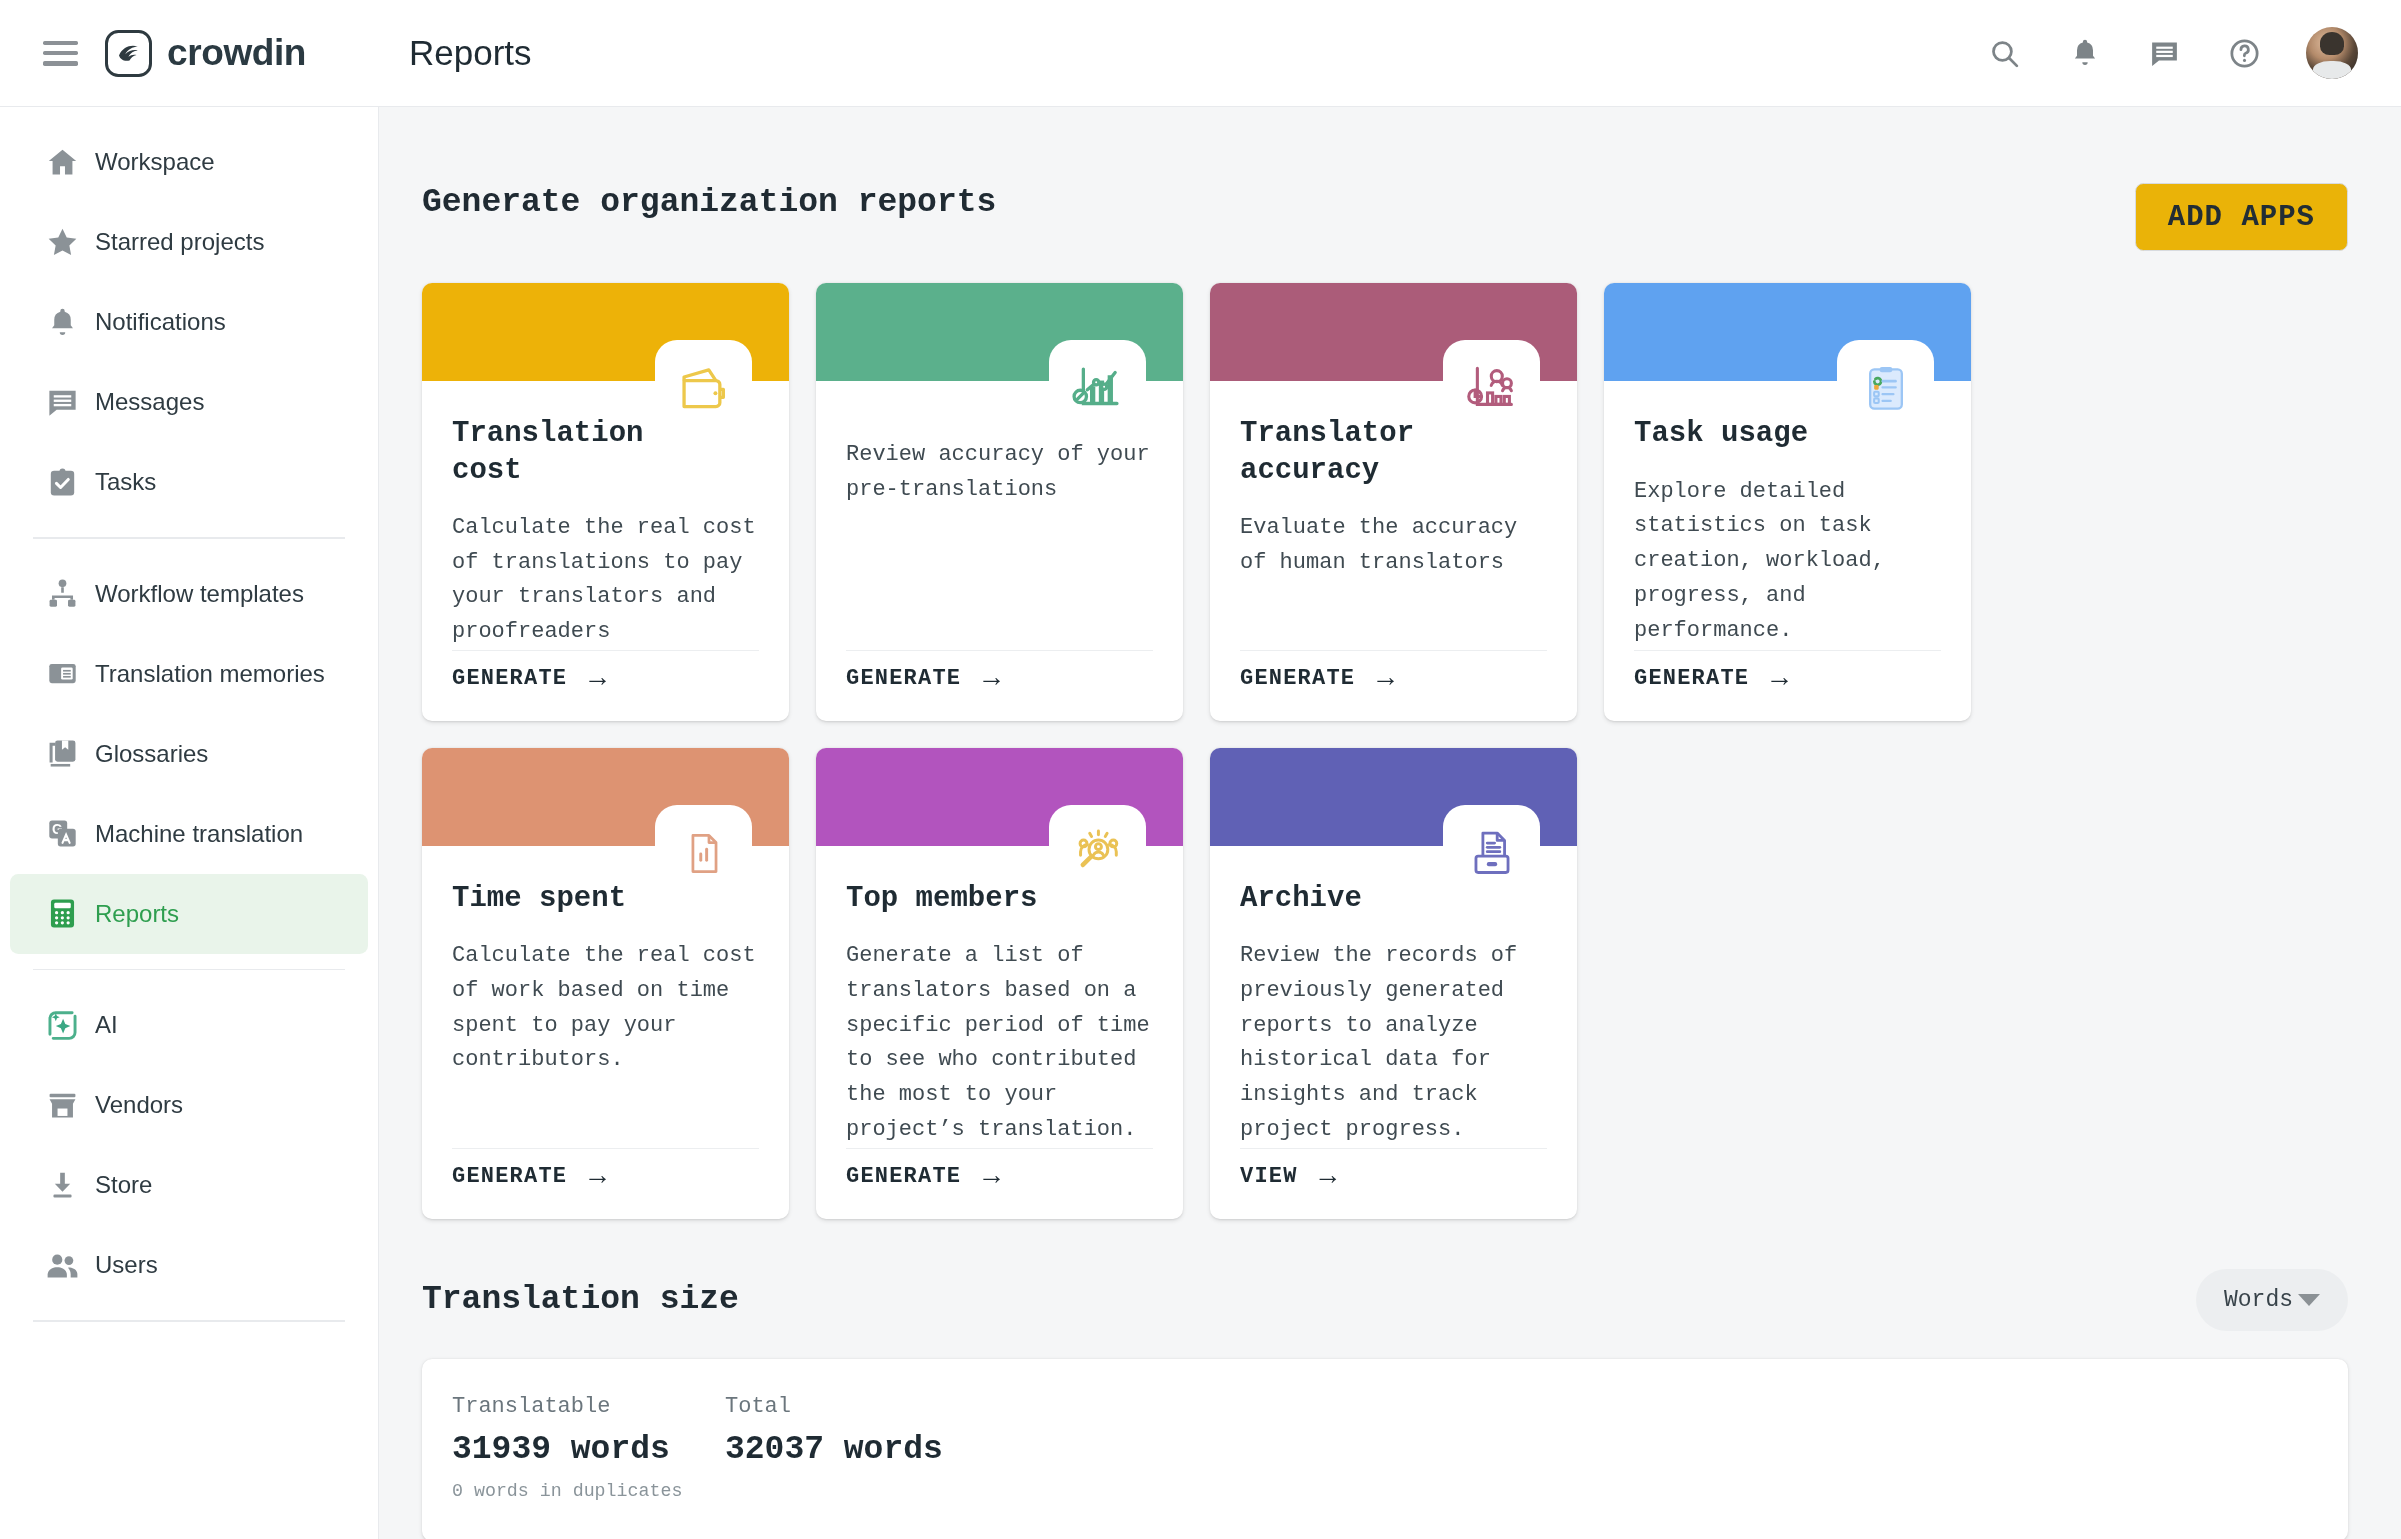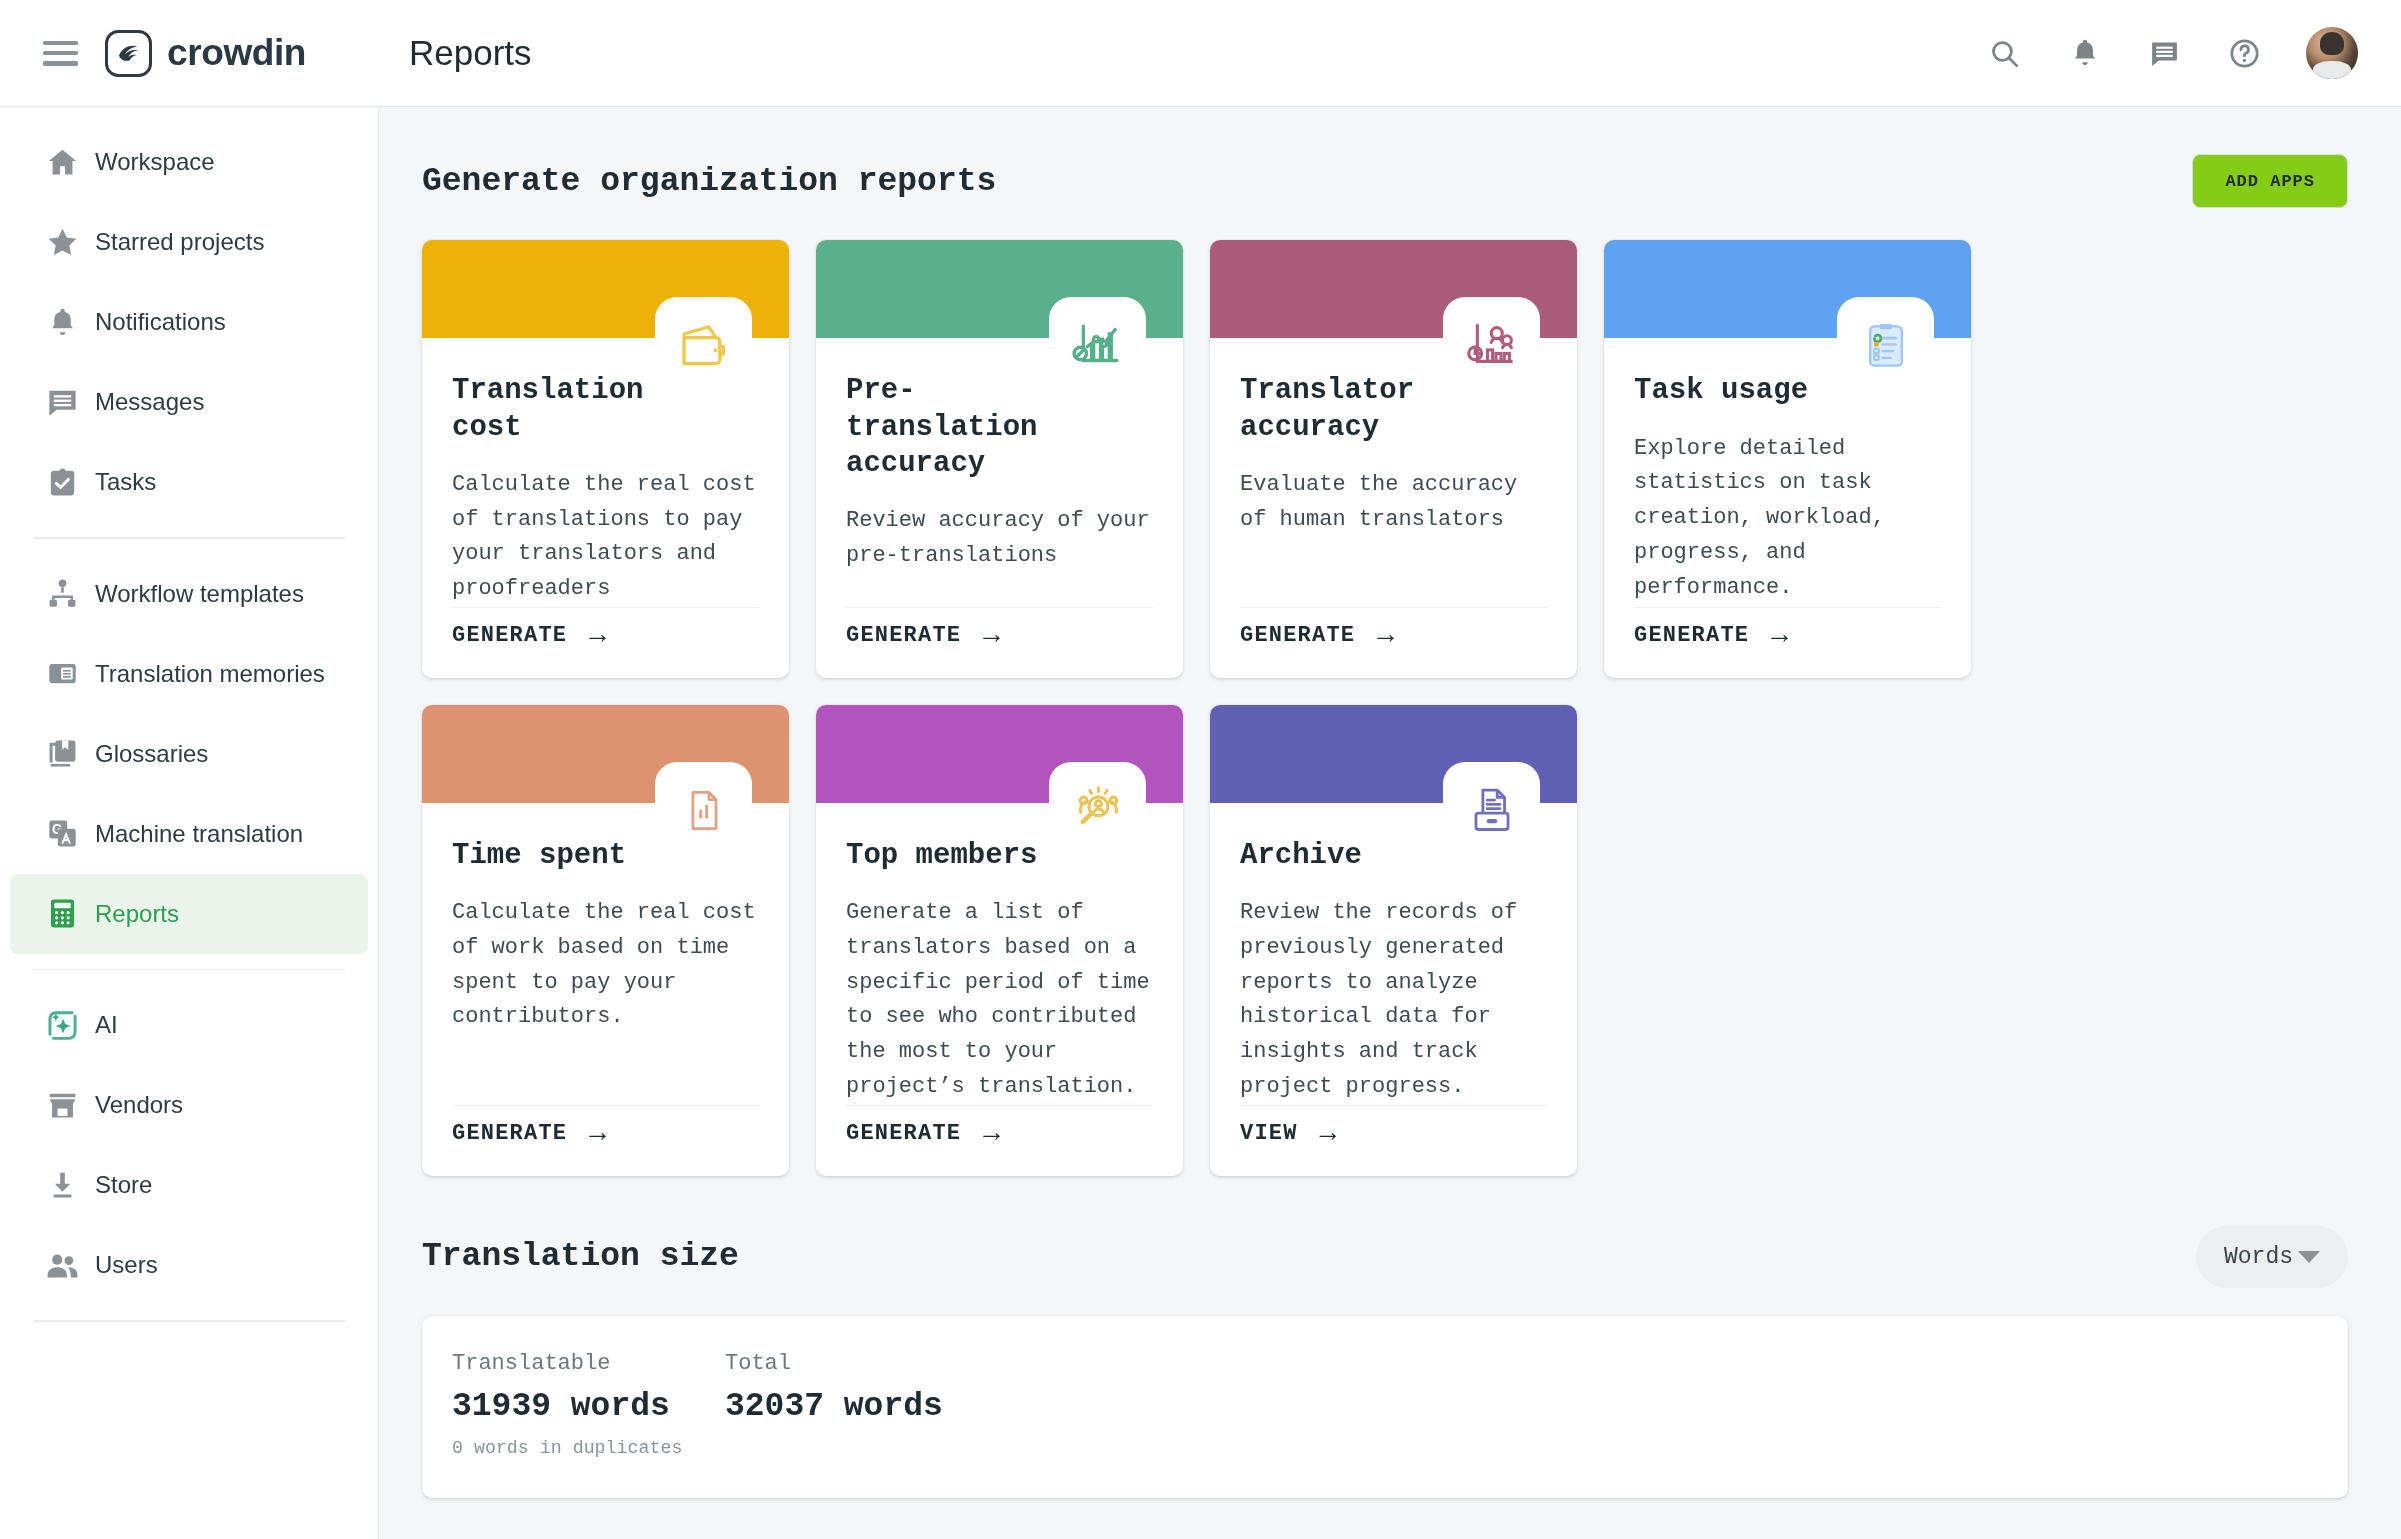--- a/index.html
+++ b/index.html
@@ -70,23 +70,23 @@
   .nav-item.active { background: #e9f4ea; }
   .nav-item.active .label { color: #2e9e4f; }
   .nav-icon { width: 38px; height: 38px; flex:0 0 38px; display:flex; align-items:center; justify-content:center; }
   .nav-sep { height:1.7px; background:#e8eaed; margin: 15px 33px; }
 
   
   .main { flex:1; background:#f5f6f7; overflow:hidden; padding: 47px 53px 0 43px; font-family: Liberation Mono, monospace; }
   .sec-head { display:flex; align-items:center; justify-content:space-between; margin-bottom: 32px; }
   .sec-title { font-size: 33px; font-weight: 700; color:#202b33; }
   .btn-outline {
-    border:1.7px solid #d8dbdf; background:#84cc16; border-radius:8.3px;
-    padding: 16.7px 32px; font-size: 17px; font-weight:600; letter-spacing:1px;
-    color:#222d35; cursor:pointer; font-family:inherit;
+    border:1.7px solid #d8dbdf; background:#eab308; border-radius:8.3px;
+    padding: 16.7px 32px; font-size: 29px; font-weight:600; letter-spacing:1px;
+    color:#222d35; cursor:pointer; font-family:inherit;margin-top:29px;
   }
 
   .cards { display:flex; flex-wrap: wrap; gap: 27px; }
   .card {
     width: 367px; background:#ffffff; border-radius: 10px;
     box-shadow: 0 1.7px 4.2px rgba(0,0,0,.10), 0 0.8px 1.7px rgba(0,0,0,.07);
     overflow:hidden; display:flex; flex-direction:column; cursor:pointer;
   }
   .card-band { height: 98px; position:relative; }
   .notch {
@@ -390,21 +390,20 @@
                 <rect x="16.6" y="6" width="2.4" height="12.6" fill="#56AE8A" stroke="none"></rect>
                 <path d="M7.4 12.6l4-3.4 3.6 2 5-6.4" stroke-linecap="round" stroke-linejoin="round"></path>
                 <circle cx="11.4" cy="9.2" r="1.2" fill="#fff"></circle>
                 <circle cx="15" cy="11.2" r="1.2" fill="#fff"></circle>
                 <circle cx="4.2" cy="15.6" r="2.8" fill="#fff"></circle>
                 <path d="M2.9 16.8l2.6-2.6" stroke-linecap="round"></path>
               </svg>
             </div>
           </div>
           <div class="card-body">
-            <div class="card-title">Pre-translation accuracy</div>
             <div class="card-desc">Review accuracy of your pre-translations</div>
             <div class="card-foot">
               <span class="card-action">GENERATE</span>
               <span class="arrow">→</span>
             </div>
           </div>
         </div>
 
         <div class="card">
           <div class="card-band" style="background:#AB5C79">

